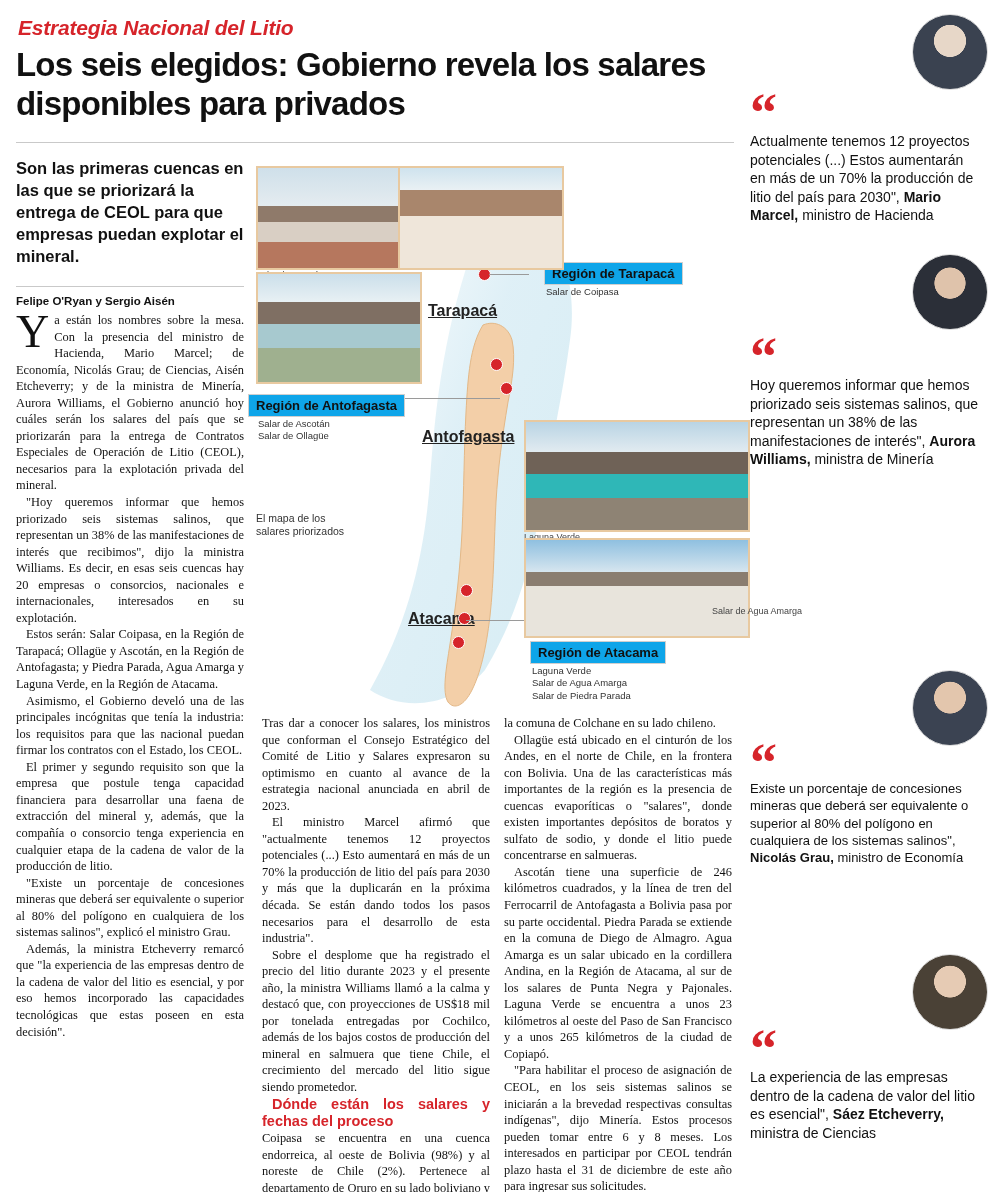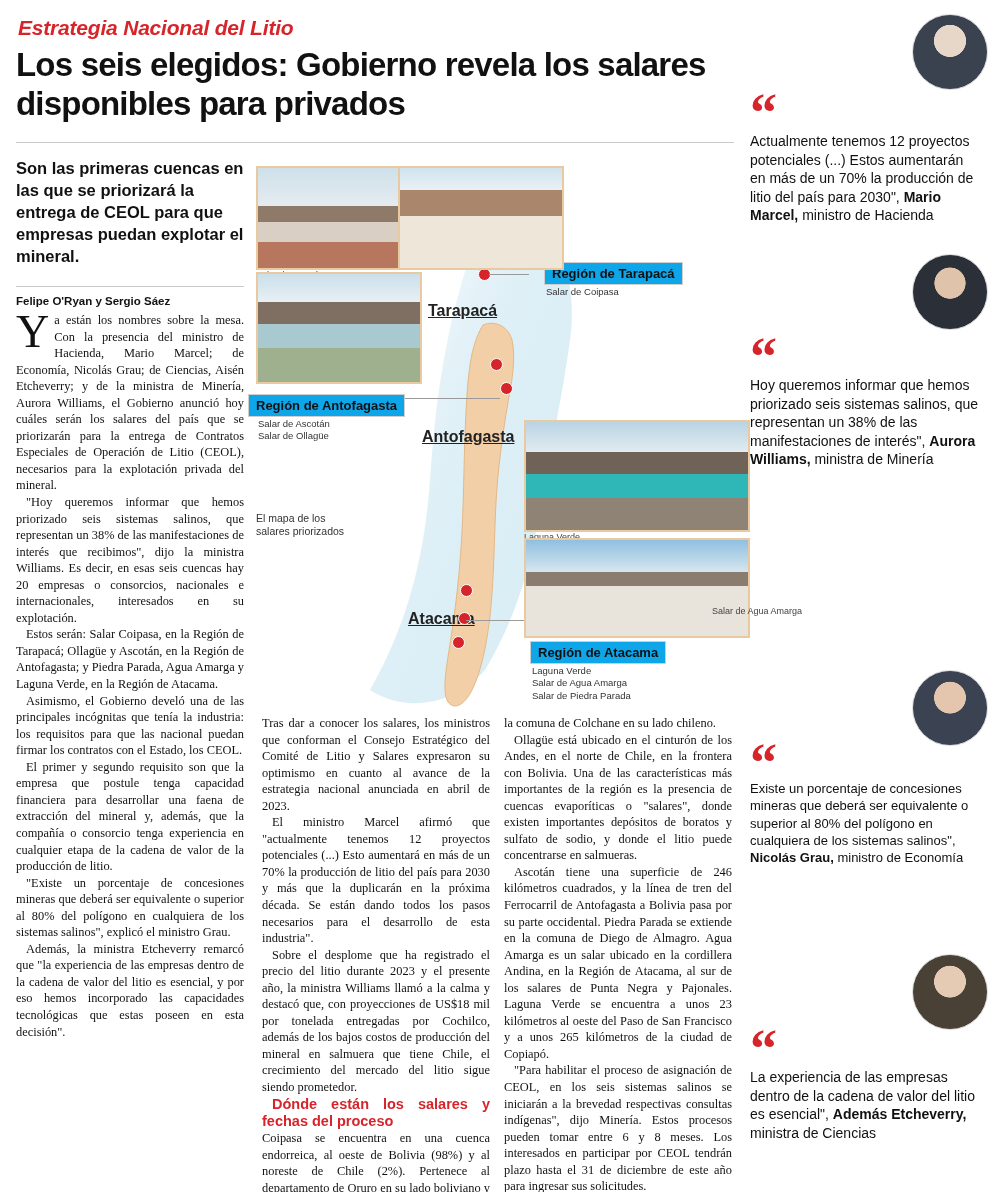--- a/index.html
+++ b/index.html
@@ -140,21 +140,21 @@
 </head>
 <body>
 
 <div class="page">
 
   <div class="kicker">Estrategia Nacional del Litio</div>
   <div class="headline">Los seis elegidos: Gobierno revela los salares disponibles para privados</div>
   <div class="rule-top"></div>
   <div class="standfirst">Son las primeras cuencas en las que se priorizará la entrega de CEOL para que empresas puedan explotar el mineral.</div>
   <div class="byline-rule"></div>
-  <div class="byline">Felipe O'Ryan y Sergio Sáez</div>
+  <div class="byline">Felipe O'Ryan y Sergio Aisén</div>
 
   <div class="col col1">
     <p class="first"><span class="dropcap">Y</span><span>a están los nombres sobre la mesa. Con la presencia del ministro de Hacienda, Mario Marcel; de Economía, Nicolás Grau; de Ciencias, Aisén Etcheverry; y de la ministra de Minería, Aurora Williams, el Gobierno anunció hoy cuáles serán los salares del país que se priorizarán para la entrega de Contratos Especiales de Operación de Litio (CEOL), necesarios para la explotación privada del mineral.</span></p>
     <p>"Hoy queremos informar que hemos priorizado seis sistemas salinos, que representan un 38% de las manifestaciones de interés que recibimos", dijo la ministra Williams. Es decir, en esas seis cuencas hay 20 empresas o consorcios, nacionales e internacionales, interesados en su explotación.</p>
     <p>Estos serán: Salar Coipasa, en la Región de Tarapacá; Ollagüe y Ascotán, en la Región de Antofagasta; y Piedra Parada, Agua Amarga y Laguna Verde, en la Región de Atacama.</p>
     <p>Asimismo, el Gobierno develó una de las principales incógnitas que tenía la industria: los requisitos para que las nacional puedan firmar los contratos con el Estado, los CEOL.</p>
     <p>El primer y segundo requisito son que la empresa que postule tenga capacidad financiera para desarrollar una faena de extracción del mineral y, además, que la compañía o consorcio tenga experiencia en cualquier etapa de la cadena de valor de la producción de litio.</p>
     <p>"Existe un porcentaje de concesiones mineras que deberá ser equivalente o superior al 80% del polígono en cualquiera de los sistemas salinos", explicó el ministro Grau.</p>
     <p>Además, la ministra Etcheverry remarcó que "la experiencia de las empresas dentro de la cadena de valor del litio es esencial, y por eso hemos incorporado las capacidades tecnológicas que estas poseen en esta decisión".</p>
   </div>
@@ -289,19 +289,19 @@
         <span>Existe un porcentaje de concesiones mineras que deberá ser equivalente o superior al 80% del polígono en cualquiera de los sistemas salinos",</span>
         <span class="who">Nicolás Grau,</span><span> ministro de Economía</span>
       </div>
     </div>
 
     <div class="quote-block" style="top:940px;">
       <div class="avatar" style="top:0px;background:radial-gradient(circle at 50% 36%, #e6cbb4 0 26%, #4a4136 27% 100%);"></div>
       <div class="qmark" style="top:78px;">“</div>
       <div class="qtext" style="top:114px;">
         <span>La experiencia de las empresas dentro de la cadena de valor del litio es esencial",</span>
-        <span class="who">Además Etcheverry,</span><span> ministra de Ciencias</span>
+        <span class="who">Sáez Etcheverry,</span><span> ministra de Ciencias</span>
       </div>
     </div>
 
   </div>
 
 </div>
 
 </body></html>

